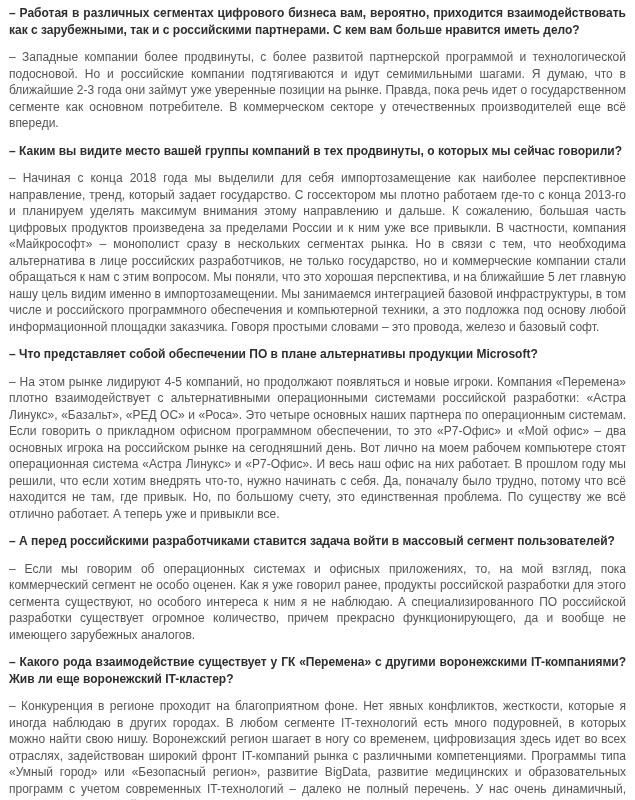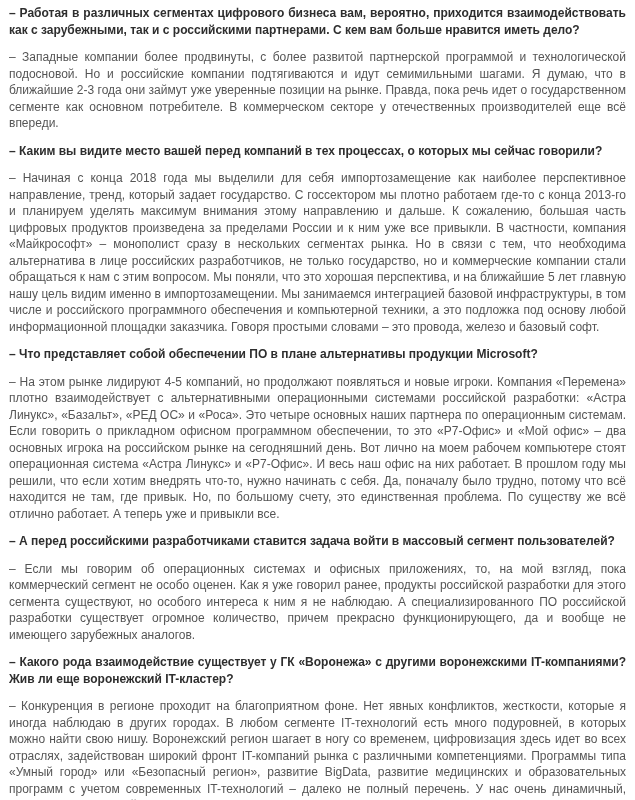--- a/index.html
+++ b/index.html
@@ -32,21 +32,21 @@
   .para:last-child {
     margin-bottom: 0;
   }
 </style>
 </head>
 <body>
 
 <div class="article">
   <p class="para question">– Работая в различных сегментах цифрового бизнеса вам, вероятно, приходится взаимодействовать как с зарубежными, так и с российскими партнерами. С кем вам больше нравится иметь дело?</p>
   <p class="para answer">– Западные компании более продвинуты, с более развитой партнерской программой и технологической подосновой. Но и российские компании подтягиваются и идут семимильными шагами. Я думаю, что в ближайшие 2-3 года они займут уже уверенные позиции на рынке. Правда, пока речь идет о государственном сегменте как основном потребителе. В коммерческом секторе у отечественных производителей еще всё впереди.</p>
-  <p class="para question">– Каким вы видите место вашей перед компаний в тех процессах, о которых мы сейчас говорили?</p>
+  <p class="para question">– Каким вы видите место вашей группы компаний в тех продвинуты, о которых мы сейчас говорили?</p>
   <p class="para answer">– Начиная с конца 2018 года мы выделили для себя импортозамещение как наиболее перспективное направление, тренд, который задает государство. С госсектором мы плотно работаем где-то с конца 2013-го и планируем уделять максимум внимания этому направлению и дальше. К сожалению, большая часть цифровых продуктов произведена за пределами России и к ним уже все привыкли. В частности, компания «Майкрософт» – монополист сразу в нескольких сегментах рынка. Но в связи с тем, что необходима альтернатива в лице российских разработчиков, не только государство, но и коммерческие компании стали обращаться к нам с этим вопросом. Мы поняли, что это хорошая перспектива, и на ближайшие 5 лет главную нашу цель видим именно в импортозамещении. Мы занимаемся интеграцией базовой инфраструктуры, в том числе и российского программного обеспечения и компьютерной техники, а это подложка под основу любой информационной площадки заказчика. Говоря простыми словами – это провода, железо и базовый софт.</p>
   <p class="para question">– Что представляет собой обеспечении ПО в плане альтернативы продукции Microsoft?</p>
   <p class="para answer">– На этом рынке лидируют 4-5 компаний, но продолжают появляться и новые игроки. Компания «Перемена» плотно взаимодействует с альтернативными операционными системами российской разработки: «Астра Линукс», «Базальт», «РЕД ОС» и «Роса». Это четыре основных наших партнера по операционным системам. Если говорить о прикладном офисном программном обеспечении, то это «Р7-Офис» и «Мой офис» – два основных игрока на российском рынке на сегодняшний день. Вот лично на моем рабочем компьютере стоят операционная система «Астра Линукс» и «Р7-Офис». И весь наш офис на них работает. В прошлом году мы решили, что если хотим внедрять что-то, нужно начинать с себя. Да, поначалу было трудно, потому что всё находится не там, где привык. Но, по большому счету, это единственная проблема. По существу же всё отлично работает. А теперь уже и привыкли все.</p>
   <p class="para question">– А перед российскими разработчиками ставится задача войти в массовый сегмент пользователей?</p>
   <p class="para answer">– Если мы говорим об операционных системах и офисных приложениях, то, на мой взгляд, пока коммерческий сегмент не особо оценен. Как я уже говорил ранее, продукты российской разработки для этого сегмента существуют, но особого интереса к ним я не наблюдаю. А специализированного ПО российской разработки существует огромное количество, причем прекрасно функционирующего, да и вообще не имеющего зарубежных аналогов.</p>
-  <p class="para question">– Какого рода взаимодействие существует у ГК «Воронежа» с другими воронежскими IT-компаниями? Жив ли еще воронежский IT-кластер?</p>
+  <p class="para question">– Какого рода взаимодействие существует у ГК «Перемена» с другими воронежскими IT-компаниями? Жив ли еще воронежский IT-кластер?</p>
   <p class="para answer">– Конкуренция в регионе проходит на благоприятном фоне. Нет явных конфликтов, жесткости, которые я иногда наблюдаю в других городах. В любом сегменте IT-технологий есть много подуровней, в которых можно найти свою нишу. Воронежский регион шагает в ногу со временем, цифровизация здесь идет во всех отраслях, задействован широкий фронт IT-компаний рынка с различными компетенциями. Программы типа «Умный город» или «Безопасный регион», развитие BigData, развитие медицинских и образовательных программ с учетом современных IT-технологий – далеко не полный перечень. У нас очень динамичный, активно развивающийся город. К сожалению, не всегда мы участвуем в этом развитии. Уделяя много внимания проектам в других городах, мы немного отвлеклись от Воронежа, но сейчас пытаемся наверстать упущенное. Кластер – это очень сложная тема. Как бы то ни было, но все участники кластера в том или ином направлении – конкуренты. Хотя сейчас есть один проект, который реализуется компаниями именно в рамках кластера. Посмотрим, что из этого получится. Это будет хороший тест возможностей кластерного подхода в нашей отрасли.</p>
 </div>
 
 </body></html>

